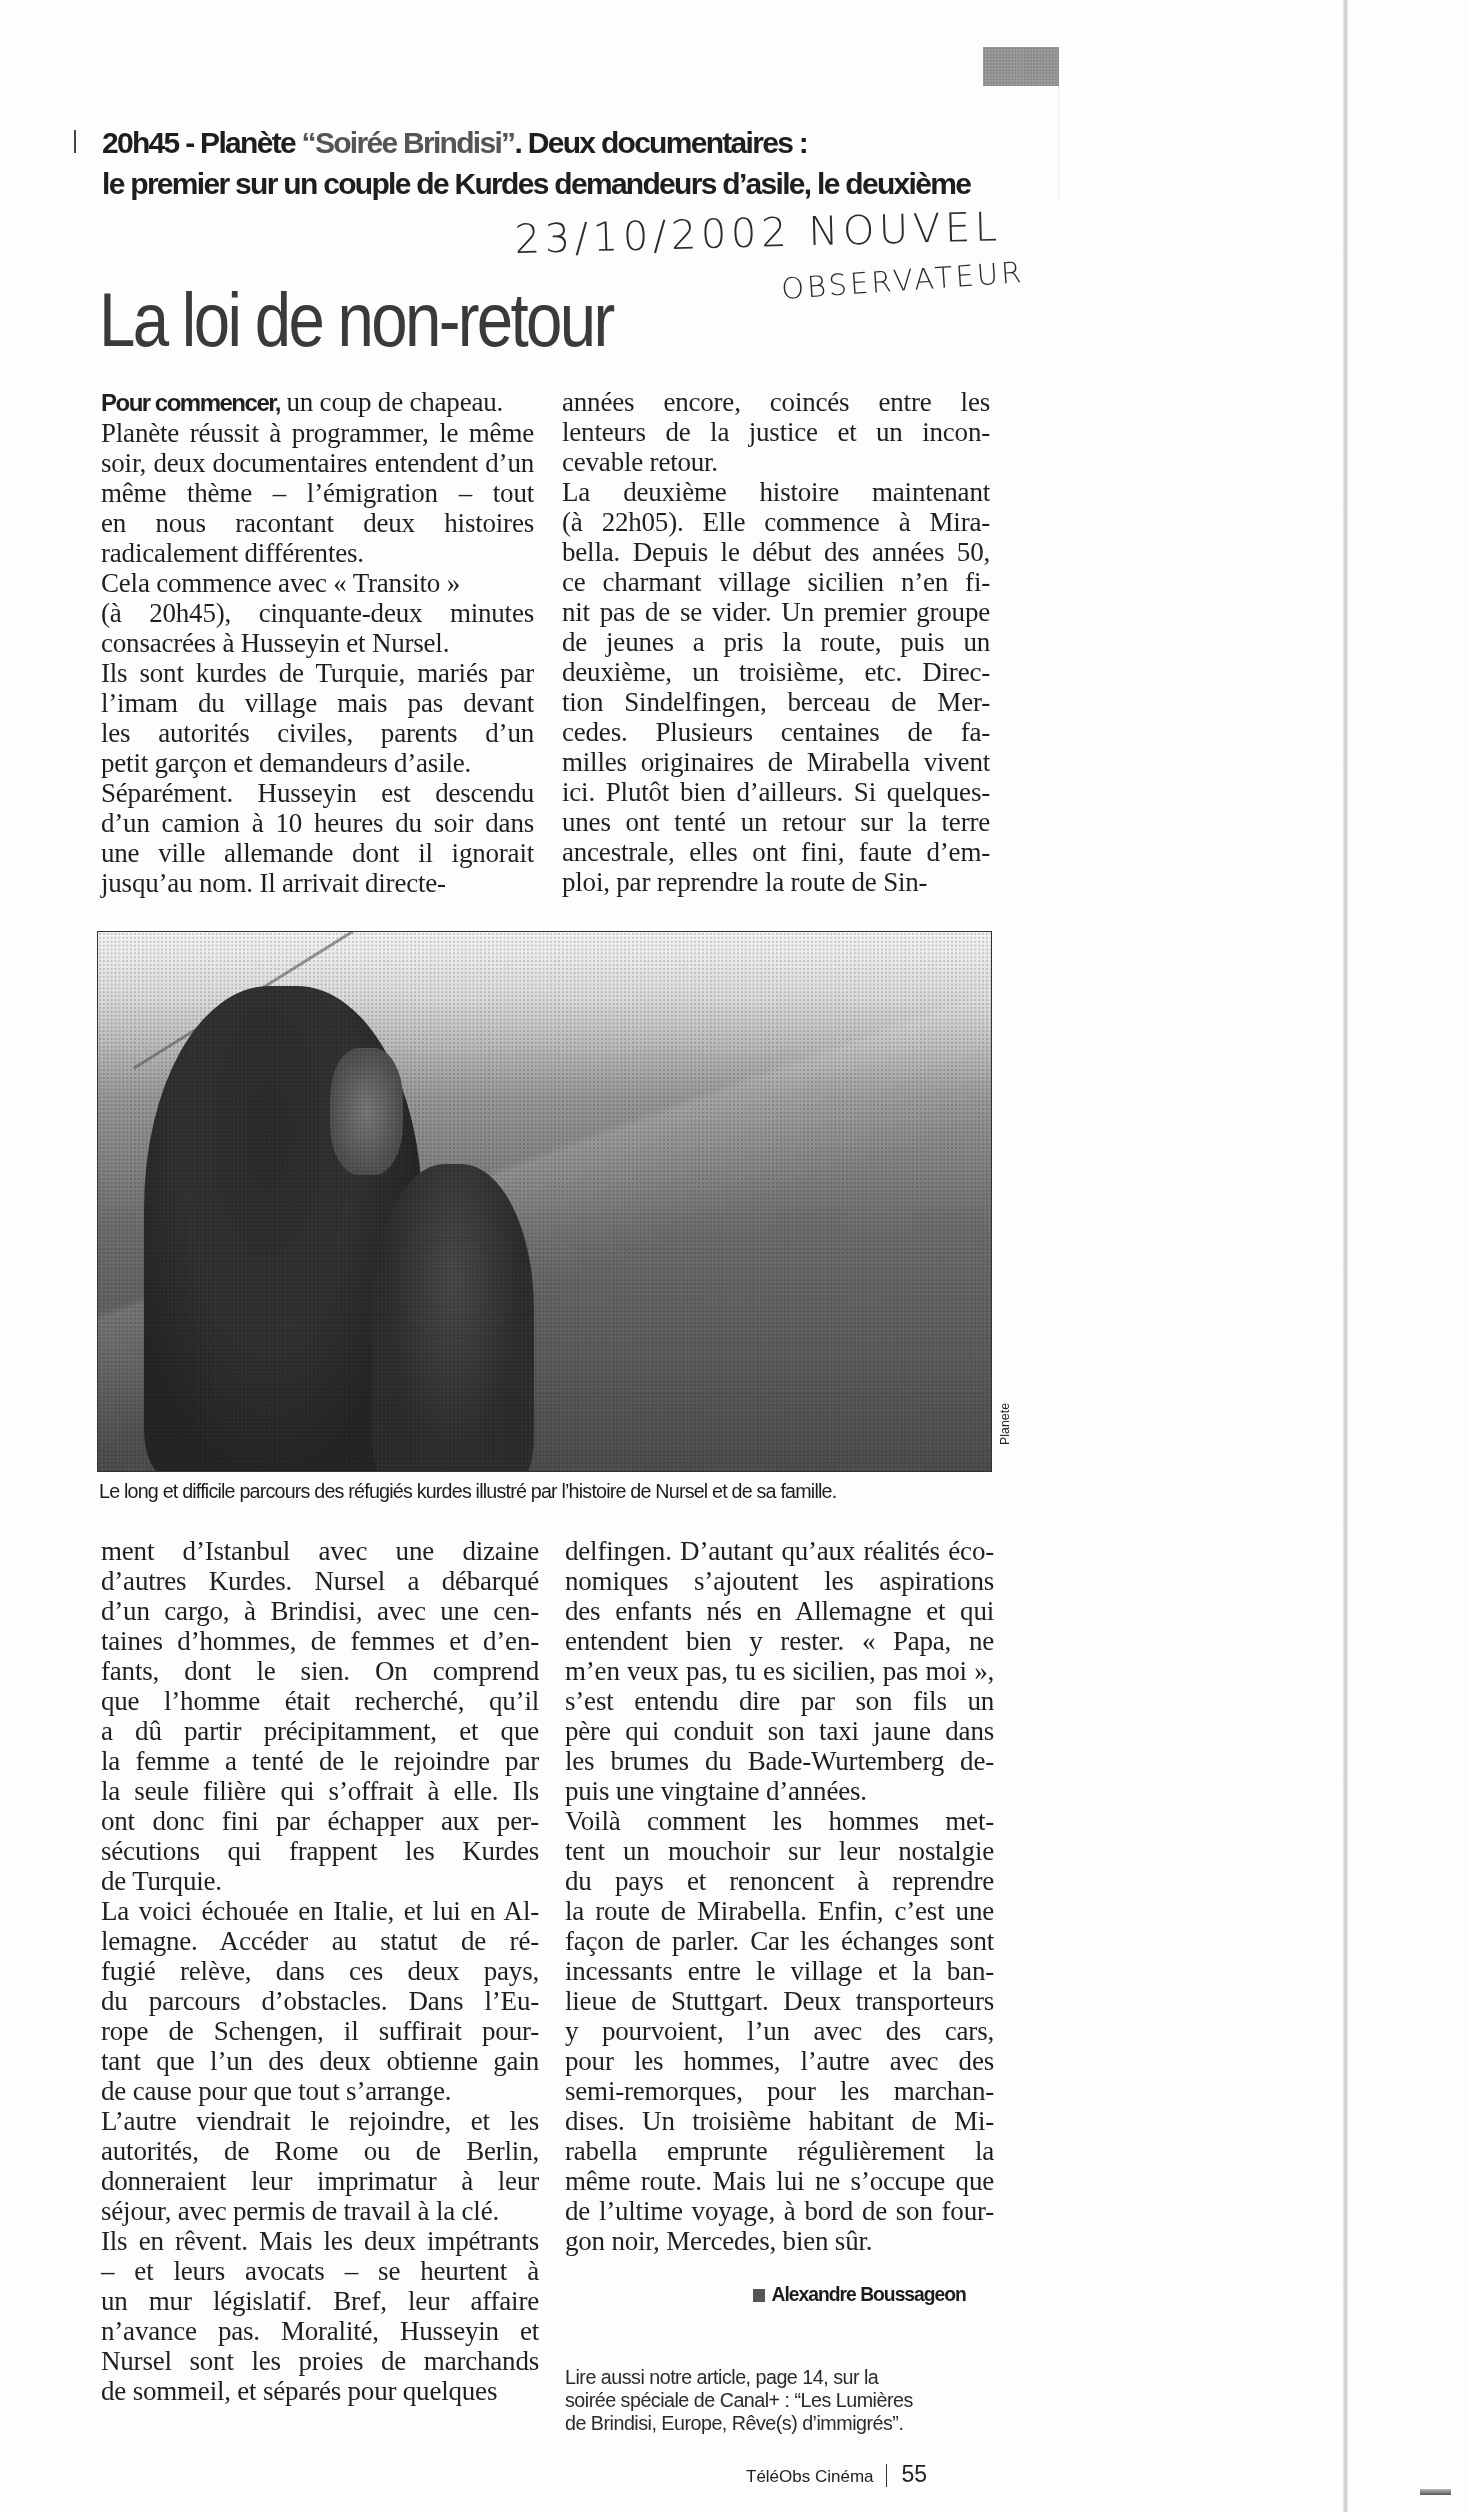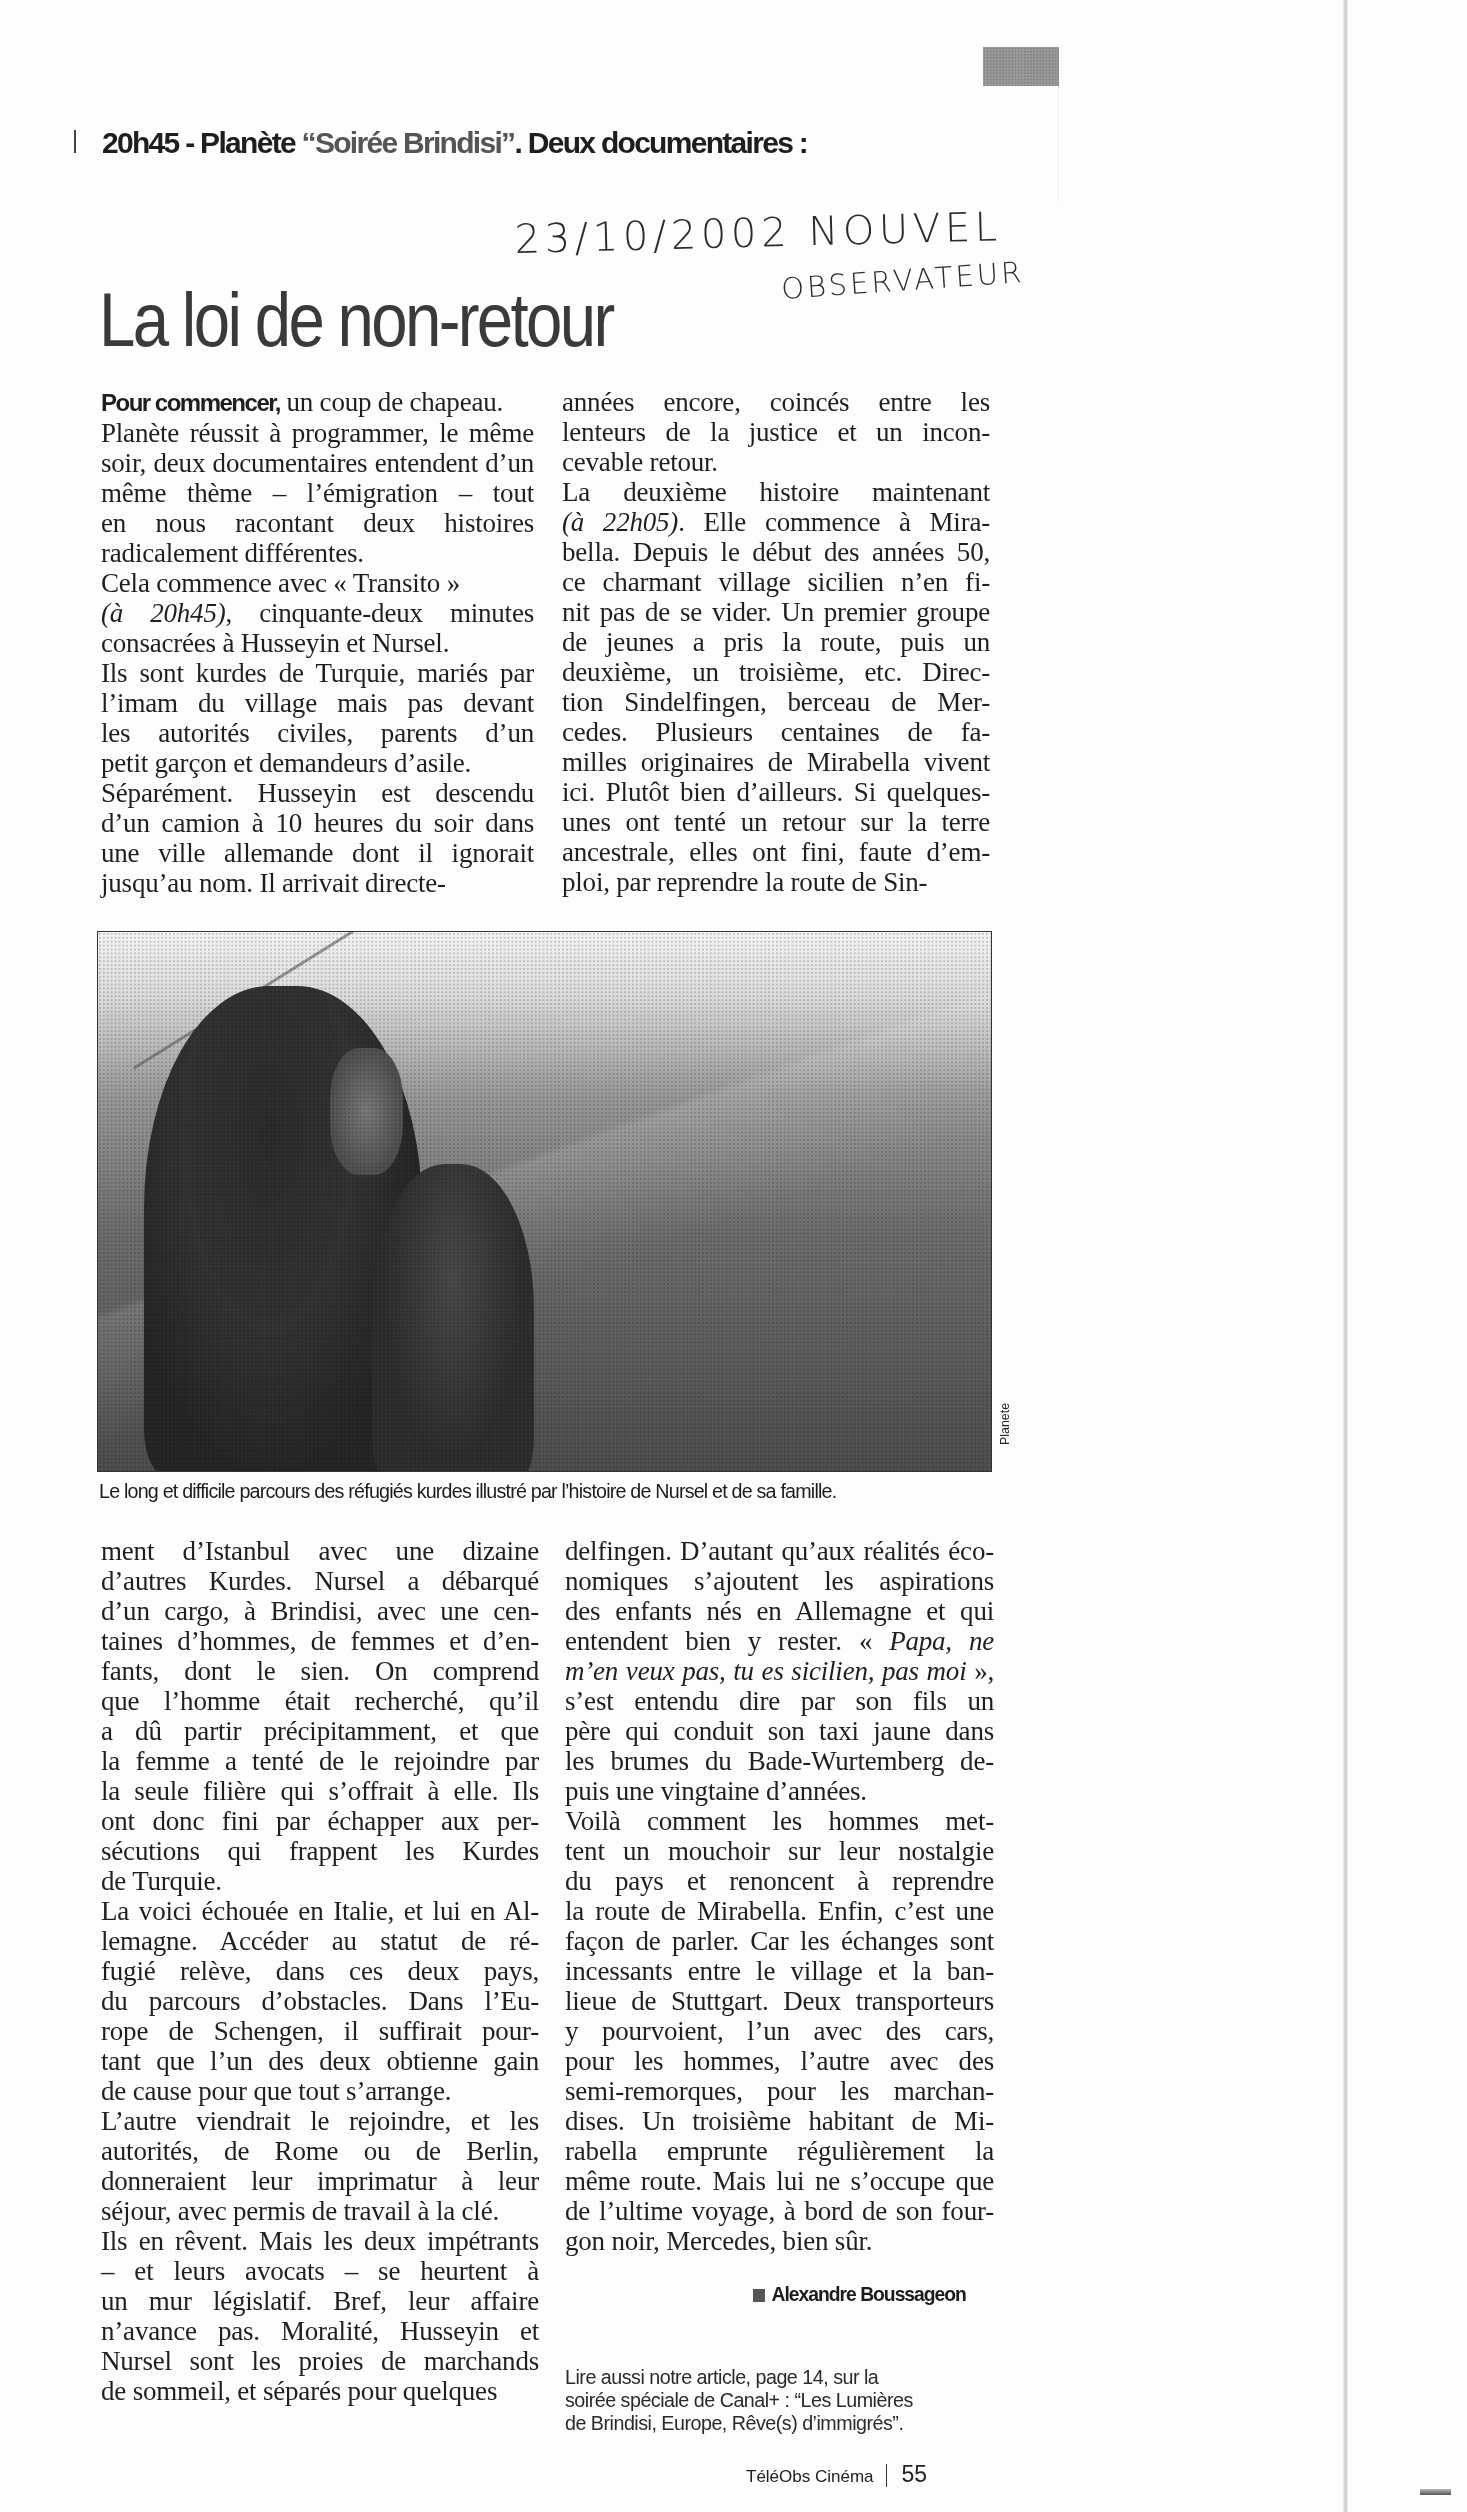--- a/index.html
+++ b/index.html
@@ -32,21 +32,21 @@
   .headline { left:99px; top:277px; font-family:"Liberation Sans", sans-serif;
     font-size:76px; line-height:85px; color:#3a3a3a; letter-spacing:-3.1px;
     transform:scaleX(0.86); transform-origin:left top; }
 
   .col { font-size:27px; line-height:30px; letter-spacing:-0.2px; color:#1f1f1f; text-align:justify; }
   .col1 { left:101px; top:387px; width:433px; }
   .col2 { left:562px; top:387px; width:428px; }
   .col3 { left:101px; top:1536px; width:438px; }
   .col4 { left:565px; top:1536px; width:429px; }
   .lead-bold { font-family:"Liberation Sans", sans-serif; font-weight:bold; letter-spacing:-1.5px; font-size:24px; }
-  .ital { font-style:italic; }
+  .ital { }
   .line { display:block; white-space:nowrap; text-align-last:justify; }
   .line.last { text-align-last:left; }
 
   .photo { left:97px; top:931px; width:893px; height:539px; border:1.2px solid #333;
     background:
       linear-gradient(180deg,#f4f4f4 0%, #dcdcdc 12%, #9a9a9a 30%, #6e6e6e 55%, #4e4e4e 100%);
     overflow:hidden; }
   .photo .dike { position:absolute; left:0; top:0; width:100%; height:100%;
     background:linear-gradient(160deg, transparent 44%, rgba(255,255,255,0.12) 45%, transparent 60%); }
   .photo .fence { position:absolute; left:35px; top:135px; width:556px; height:3.1px; background:#5a5a5a;
@@ -84,20 +84,21 @@
 </head>
 <body>
 
 <div class="abs right-rule"></div>
 <div class="abs grey-square"></div>
 <div class="abs faint-col-rule"></div>
 <div class="abs margin-tick"></div>
 
 <div class="abs kicker">
   <div><span class="bold">20h45 - Planète </span><span class="quoted">“Soirée Brindisi”</span><span class="bold">. Deux documentaires :</span></div>
+  <div class="bold">le premier sur un couple de Kurdes demandeurs d’asile, le deuxième</div>
 </div>
 
 <div class="abs handwriting hw-line1"><span>23/10/2002</span> <span>NOUVEL</span></div>
 <div class="abs handwriting hw-line2">OBSERVATEUR</div>
 
 <h1 class="abs headline" style="margin:0;font-weight:normal;">La loi de non-retour</h1>
 
 <div class="abs col col1" id="col1">
     <span class="line last"><span class="lead-bold">Pour commencer,</span><span> un coup de chapeau.</span></span>
     <span class="line">Planète réussit à programmer, le même</span>

